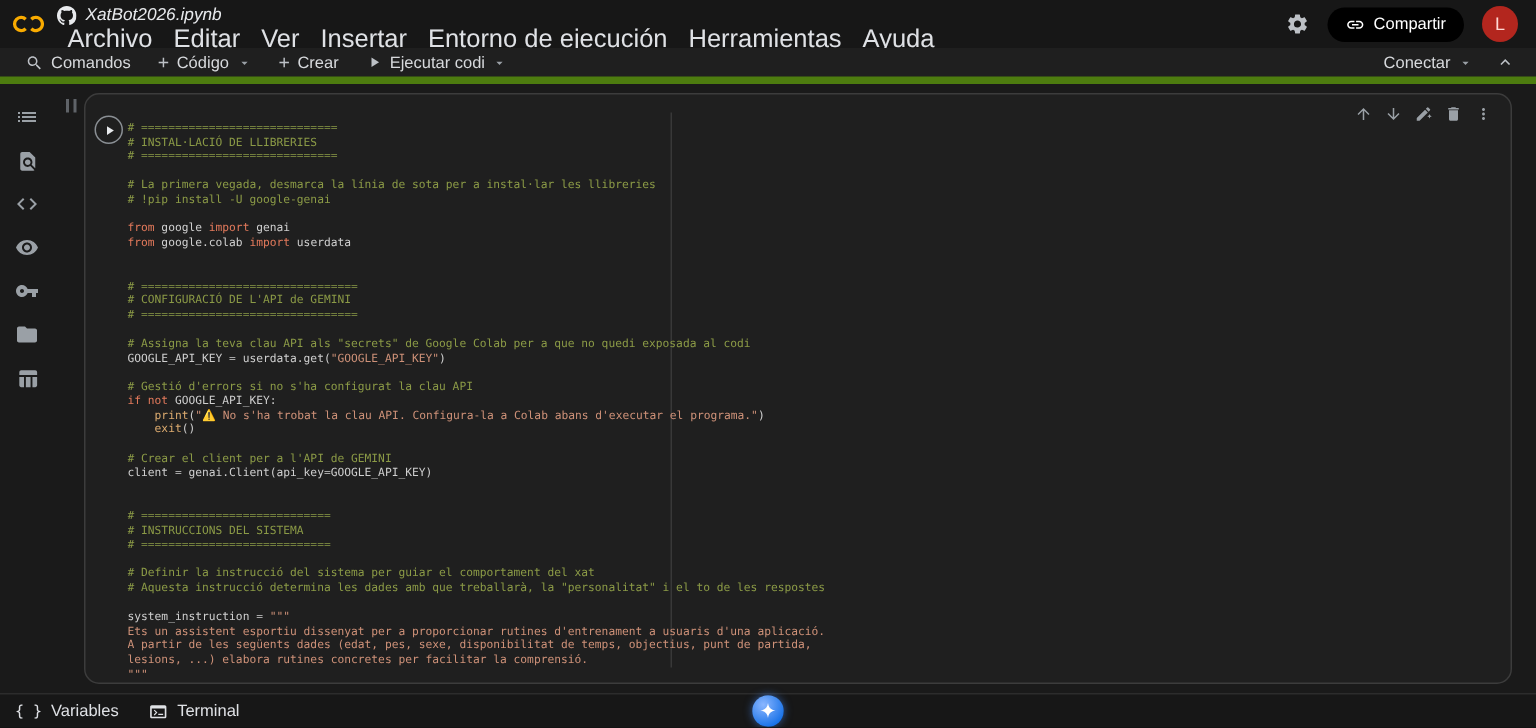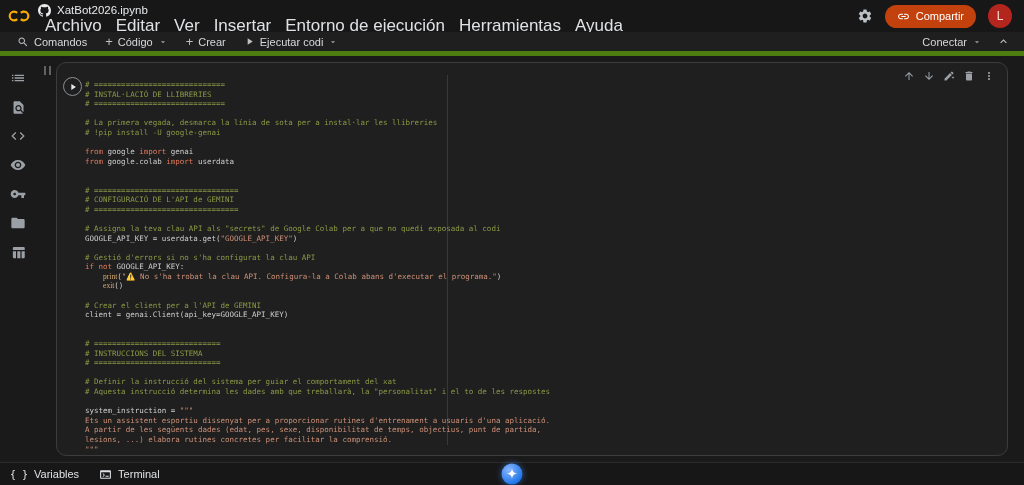--- a/index.html
+++ b/index.html
@@ -4,27 +4,27 @@
 <style>
   * { box-sizing: border-box; margin: 0; padding: 0; }
   html,body { background:#111; }
   body { font-family:"Liberation Sans", sans-serif; }
   .app { position:relative; width:1024px; height:485px; background:#1a1a1a; overflow:hidden; color:#e8eaed; }
 
   
   .app-header { position:absolute; top:0; left:0; right:0; height:32px; background:#171717; display:flex; align-items:flex-start; }
   .logo { width:38px; height:32px; display:flex; align-items:center; justify-content:center; cursor:pointer; }
   .header-center { display:flex; flex-direction:column; }
-  .title-row { display:flex; align-items:center; gap:6px; height:16px; margin-top:2px; font-size:11.5px; color:#e8eaed; }
+  .title-row { display:flex; align-items:center; gap:6px; height:16px; margin-top:2px; font-size:11.5px; color:#e8eaed;font-style:italic; }
   .gh-icon { display:flex; color:#e8eaed; }
   .menu-row { display:flex; align-items:center; height:15px; }
   .menu-item { font-size:17px; color:#dfe1e5; padding:0 7px; cursor:pointer; white-space:nowrap; }
   .header-right { margin-left:auto; display:flex; align-items:center; gap:12px; padding-right:12px; height:32px; }
   .icon-btn { background:none; border:none; color:#bdc1c6; display:flex; align-items:center; cursor:pointer; padding:0; }
-  .share-btn { display:flex; align-items:center; gap:6px; background:#c2410c; color:#fff; border:none; border-radius:13px; height:23px; padding:0 12px; font-size:11px; font-family:inherit; cursor:pointer; }
+  .share-btn { display:flex; align-items:center; gap:6px; background:#000000; color:#fff; border:none; border-radius:13px; height:23px; padding:0 12px; font-size:11px; font-family:inherit; cursor:pointer; }
   .avatar { width:24px; height:24px; border-radius:50%; background:#b3261e; color:#ffd8d4; font-size:12px; display:flex; align-items:center; justify-content:center; cursor:pointer; }
 
   
   .toolbar { position:absolute; top:32px; left:0; right:0; height:24px; background:#1f1f1f; display:flex; align-items:center; padding:0 8px; border-bottom:5px solid #4d7c0f; }
   .tb-btn { background:none; border:none; color:#d7d9dc; font-size:11px; font-family:inherit; display:flex; align-items:center; gap:5px; padding:0 9px; height:24px; cursor:pointer; white-space:nowrap; }
   .tb-btn .plus { font-size:13px; color:#bdc1c6; line-height:1; }
   .caret { display:flex; color:#9aa0a6; }
   .tb-right { margin-left:auto; display:flex; align-items:center; }
 
   
@@ -39,21 +39,21 @@
   .run-btn { position:absolute; left:6px; top:14px; width:19px; height:19px; border-radius:50%; border:1.5px solid #8a8f94; background:transparent; color:#e8eaed; display:flex; align-items:center; justify-content:center; cursor:pointer; padding:0; }
   .cell-toolbar { position:absolute; top:7px; right:12px; display:flex; gap:8px; }
   .cell-toolbar .icon-btn { color:#9aa0a6; }
   .ruler { position:absolute; left:390px; top:12px; bottom:10px; width:1px; background:#383838; }
   .code-wrap { position:absolute; left:28px; top:17px; right:6px; bottom:6px; overflow:hidden; }
   .code { font-family:"DejaVu Sans Mono","DejaVu Sans",monospace; font-size:7.5px; line-height:9.6px; white-space:pre; color:#cfcfcf; }
   .code-line { height:9.6px; }
   .t-c { color:#8b9a46; }
   .t-s { color:#ce9178; }
   .t-k { color:#e2795b; }
-  .t-f { color:#dcab6f;font-family:Liberation Serif, serif; }
+  .t-f { color:#dcab6f; }
   .t-w { color:#f2c200; }
 
   
   .status-bar { position:absolute; left:0; right:0; bottom:0; height:23px; background:#171717; border-top:1px solid #2c2c2c; display:flex; align-items:center; padding:0 10px; gap:20px; }
   .sb-btn { background:none; border:none; color:#dfe1e5; font-size:11px; font-family:inherit; display:flex; align-items:center; gap:6px; cursor:pointer; padding:0; }
   .braces { font-family:"DejaVu Sans Mono",monospace; font-size:10px; color:#dfe1e5; }
   .spark-btn { position:absolute; left:50%; top:50%; transform:translate(-50%,-50%); width:21px; height:21px; border-radius:50%; border:none; background:radial-gradient(circle at 35% 30%, #8ab6ff, #1a73e8 75%); display:flex; align-items:center; justify-content:center; cursor:pointer; box-shadow:0 0 6px rgba(66,133,244,.6); padding:0; }
 </style>
 </head>
 <body>

